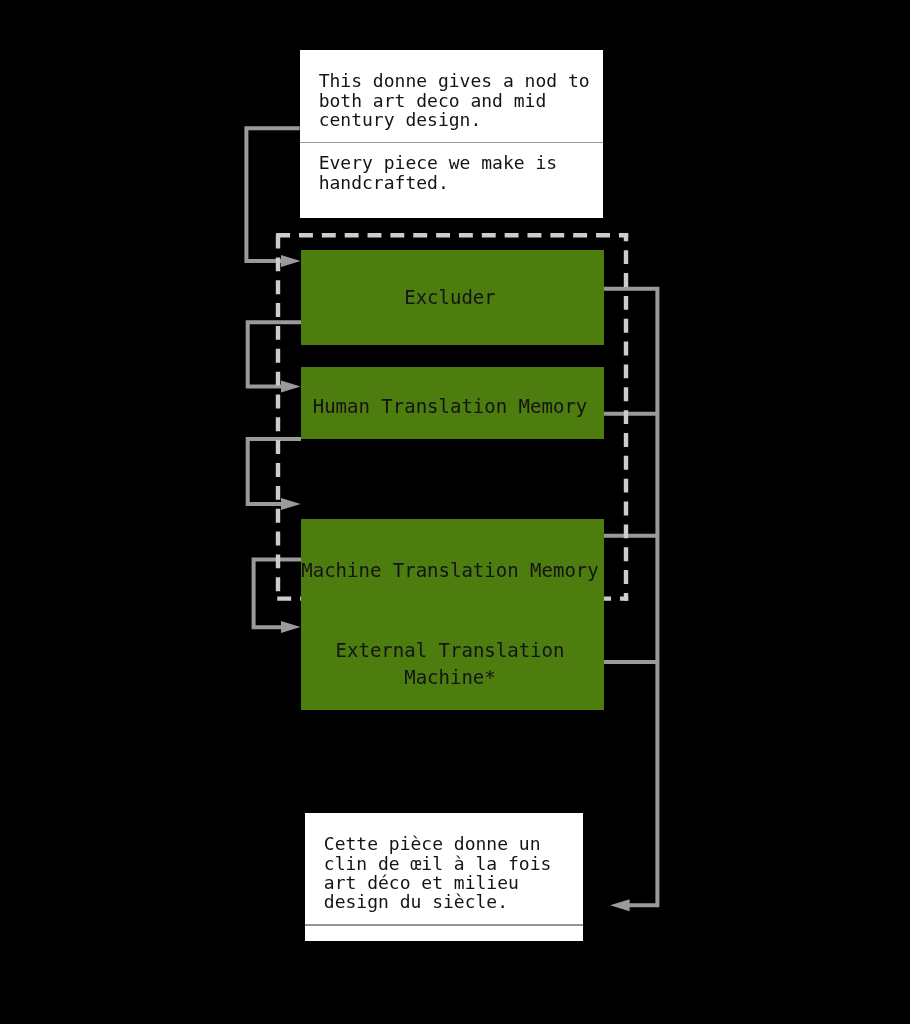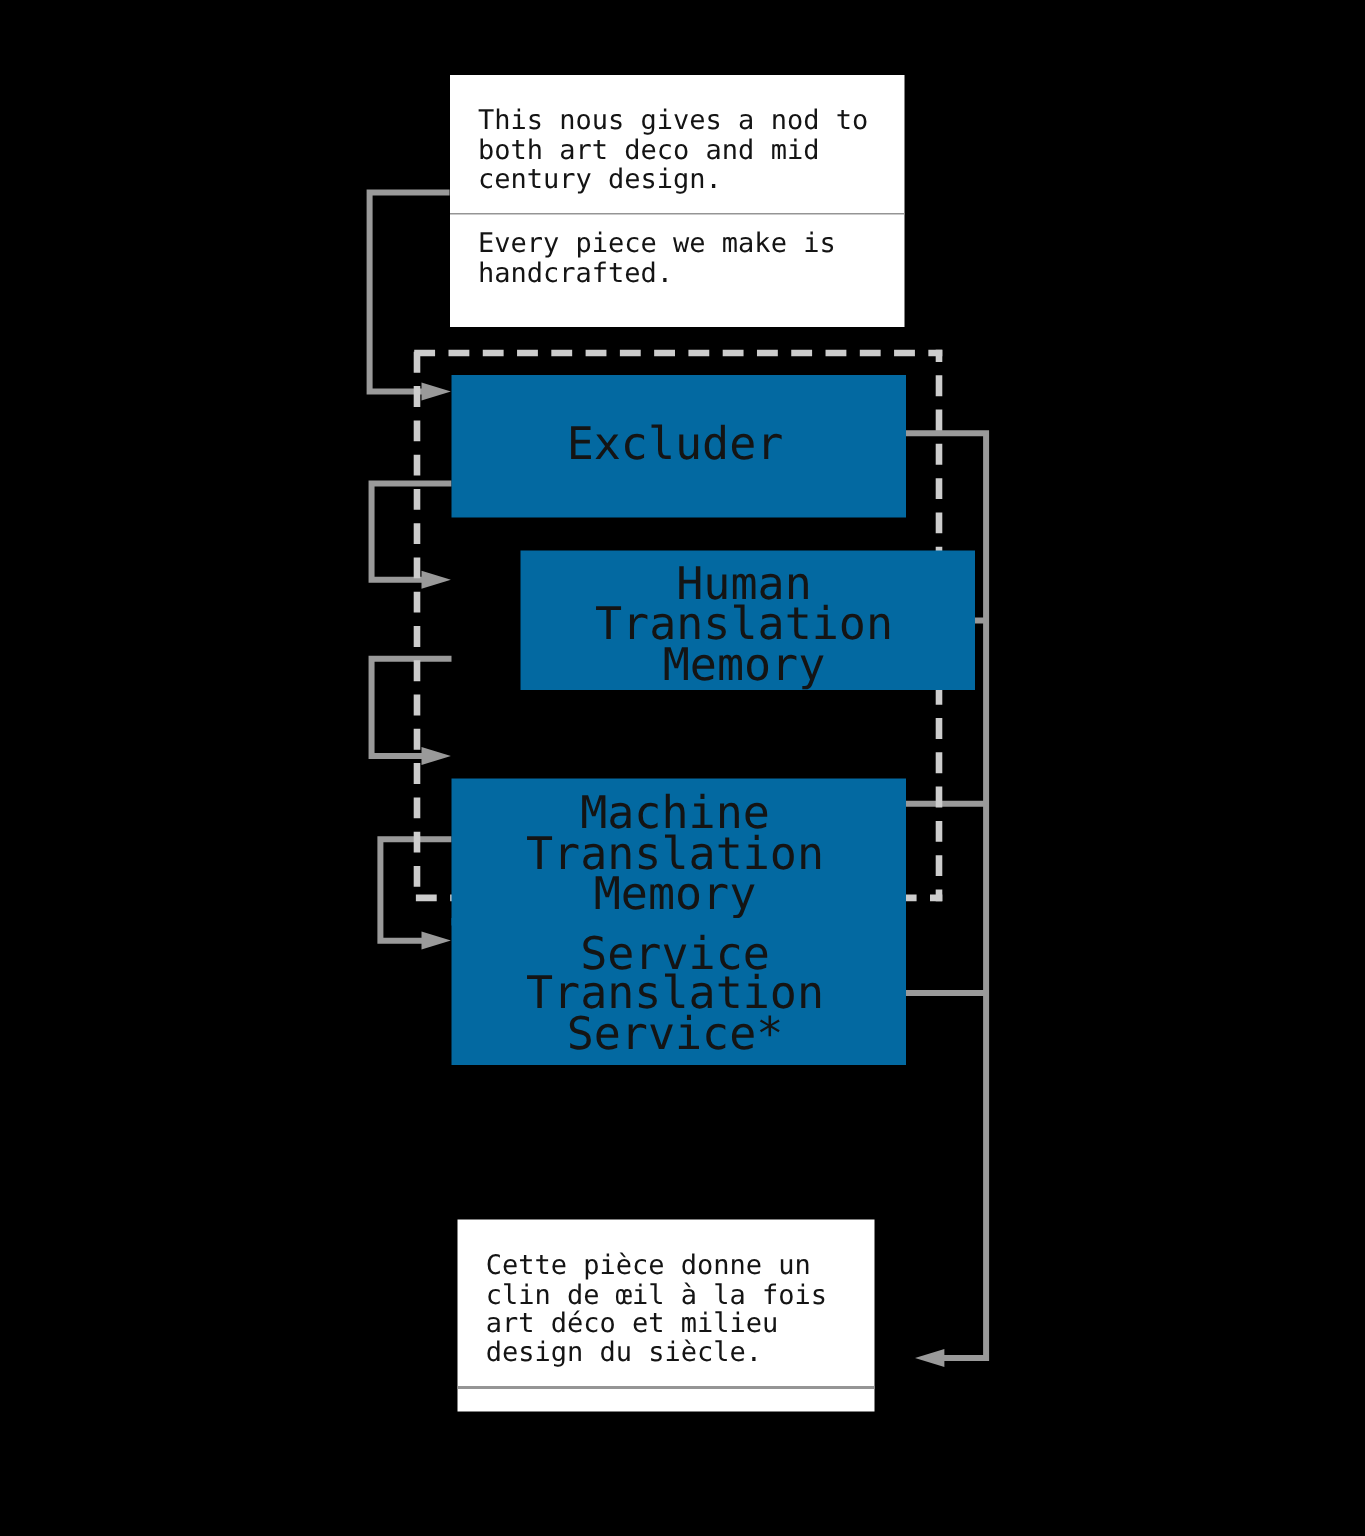--- a/index.html
+++ b/index.html
@@ -3,23 +3,23 @@
 <meta charset="utf-8">
 <style>
   html,body{margin:0;padding:0;}
   body{width:910px;height:1024px;background:#000;overflow:hidden;
        font-family:"DejaVu Sans Mono",monospace;
        }
   #stage{position:relative;width:910px;height:1024px;}
   .panel{position:absolute;background:#fff;color:#141414;padding:10.9px 0 13.3px 0;box-sizing:border-box;}
   .seg{font-size:18px;line-height:19.3px;padding:10.05px 13px 12.75px 19px;white-space:pre-wrap;}
   .divider{height:1.4px;background:#959595;}
-  .nodebox{position:absolute;background:#0369a1;color:#141414;display:flex;
+  .nodebox{position:absolute;background:#4d7c0f;color:#141414;display:flex;
            align-items:center;justify-content:center;text-align:center;
-           font-size:30px;line-height:26.8px;box-sizing:border-box;padding-right:5px;}
+           font-size:19px;line-height:26.8px;box-sizing:border-box;padding-right:5px;}
   svg.edges{position:absolute;left:0;top:0;width:910px;height:1024px;pointer-events:none;}
 </style>
 </head>
 <body>
 
 <div id="stage">
 
   <svg class="edges" viewBox="0 0 910 1024" shape-rendering="geometricPrecision">
     <g id="edge-group" fill="none" stroke="#9a9a9a" stroke-width="4">
         <path d="M299.7,128.3 H246.4 V261 H284"></path>
@@ -40,39 +40,39 @@
       </g>
     <g fill="none" stroke="#cdcdcd" stroke-width="4.4" stroke-dasharray="13.9 8.95">
       <path d="M275.8,235.3 H628.2" stroke-dashoffset="22.5"></path>
       <path d="M626,233.1 V600.8" stroke-dashoffset="5.75"></path>
       <path d="M277,598.6 H628.2" stroke-dashoffset="22.6"></path>
       <path d="M278,233.1 V592" stroke-dashoffset="21.4"></path>
     </g>
   </svg>
 
   <div class="panel" style="left:299.7px;top:50.3px;width:303.3px;">
-    <div class="seg">This nous gives a nod to both art deco and mid century design.</div>
+    <div class="seg">This donne gives a nod to both art deco and mid century design.</div>
     <div class="divider"></div>
     <div class="seg">Every piece we make is handcrafted.</div>
   </div>
 
   <div class="nodebox" style="left:301px;top:249.7px;width:303px;height:95.8px;padding-top:0.4px;">
     <span>Excluder</span>
   </div>
 
-  <div class="nodebox" style="left:301px;top:366.7px;width:303px;height:93px;padding-top:8px;margin-left:46px;">
+  <div class="nodebox" style="left:301px;top:366.7px;width:303px;height:72px;padding-top:8px;">
     <span>Human Translation Memory</span>
   </div>
 
   <div class="nodebox" style="left:301px;top:485.9px;width:303px;height:98.1px;padding-top:4.8px;margin-top:33px;">
     <span>Machine Translation Memory</span>
   </div>
 
   <div class="nodebox" style="left:301px;top:611.6px;width:303px;height:98.2px;padding-top:6.4px;">
-    <span>Service Translation Service*</span>
+    <span>External Translation Machine*</span>
   </div>
 
   <div class="panel" style="left:304.8px;top:813.3px;width:278px;padding-bottom:15px;">
     <div class="seg">Cette pièce donne un clin de œil à la fois art déco et milieu design du siècle.</div>
     <div class="divider"></div>
   </div>
 
 </div>
 
 </body></html>

